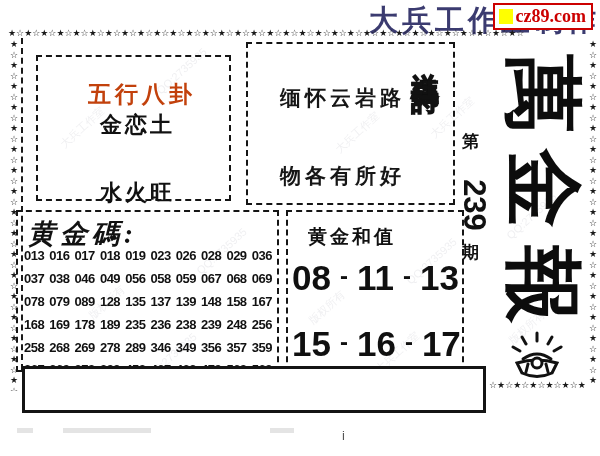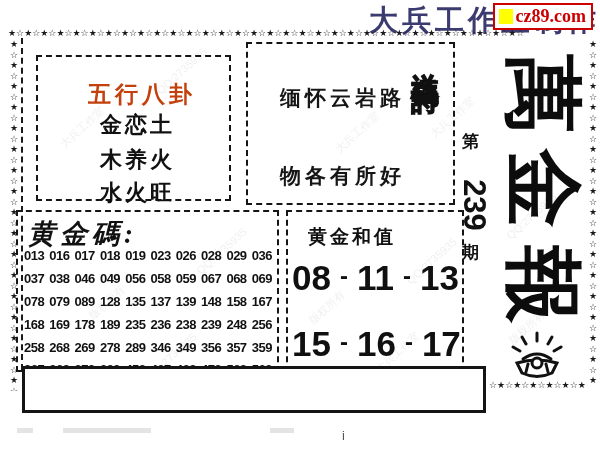--- a/index.html
+++ b/index.html
@@ -115,21 +115,20 @@
 
   <div class="stars stars-top">★☆★☆★☆★☆★☆★☆★☆★☆★☆★☆★☆★☆★☆★☆★☆★☆★☆★☆★☆★☆★☆★☆★☆★☆★☆★☆★☆★☆★☆★☆★☆★☆</div>
   <div class="stars stars-left">★☆★☆★☆★☆★☆★☆★☆★☆★☆★☆★☆★☆★☆★☆★☆★☆★☆★☆★☆★☆★☆</div>
   <div class="stars stars-right">★☆★☆★☆★☆★☆★☆★☆★☆★☆★☆★☆★☆★☆★☆★☆★☆★☆★☆★☆</div>
   <div class="stars stars-bottom-right">☆★☆★☆★☆★☆★☆★</div>
   <div class="inner-left-line"></div>
 
   <div class="dbox box-five">
     <div class="five-head">五行八卦</div>
     <div class="five-line" style="top:53px">金恋土</div>
-    <div class="five-line" style="top:88px">木养火</div>
     <div class="five-line" style="top:121px">水火旺</div>
   </div>
 
   <div class="dbox box-poem">
     <div class="poem-line" style="top:40px">缅怀云岩路</div>
     <div class="poem-line" style="top:118px">物各有所好</div>
     <div class="poem-label">
       <span class="chars">送碼詩</span><span class="colon">：</span>
     </div>
   </div>

